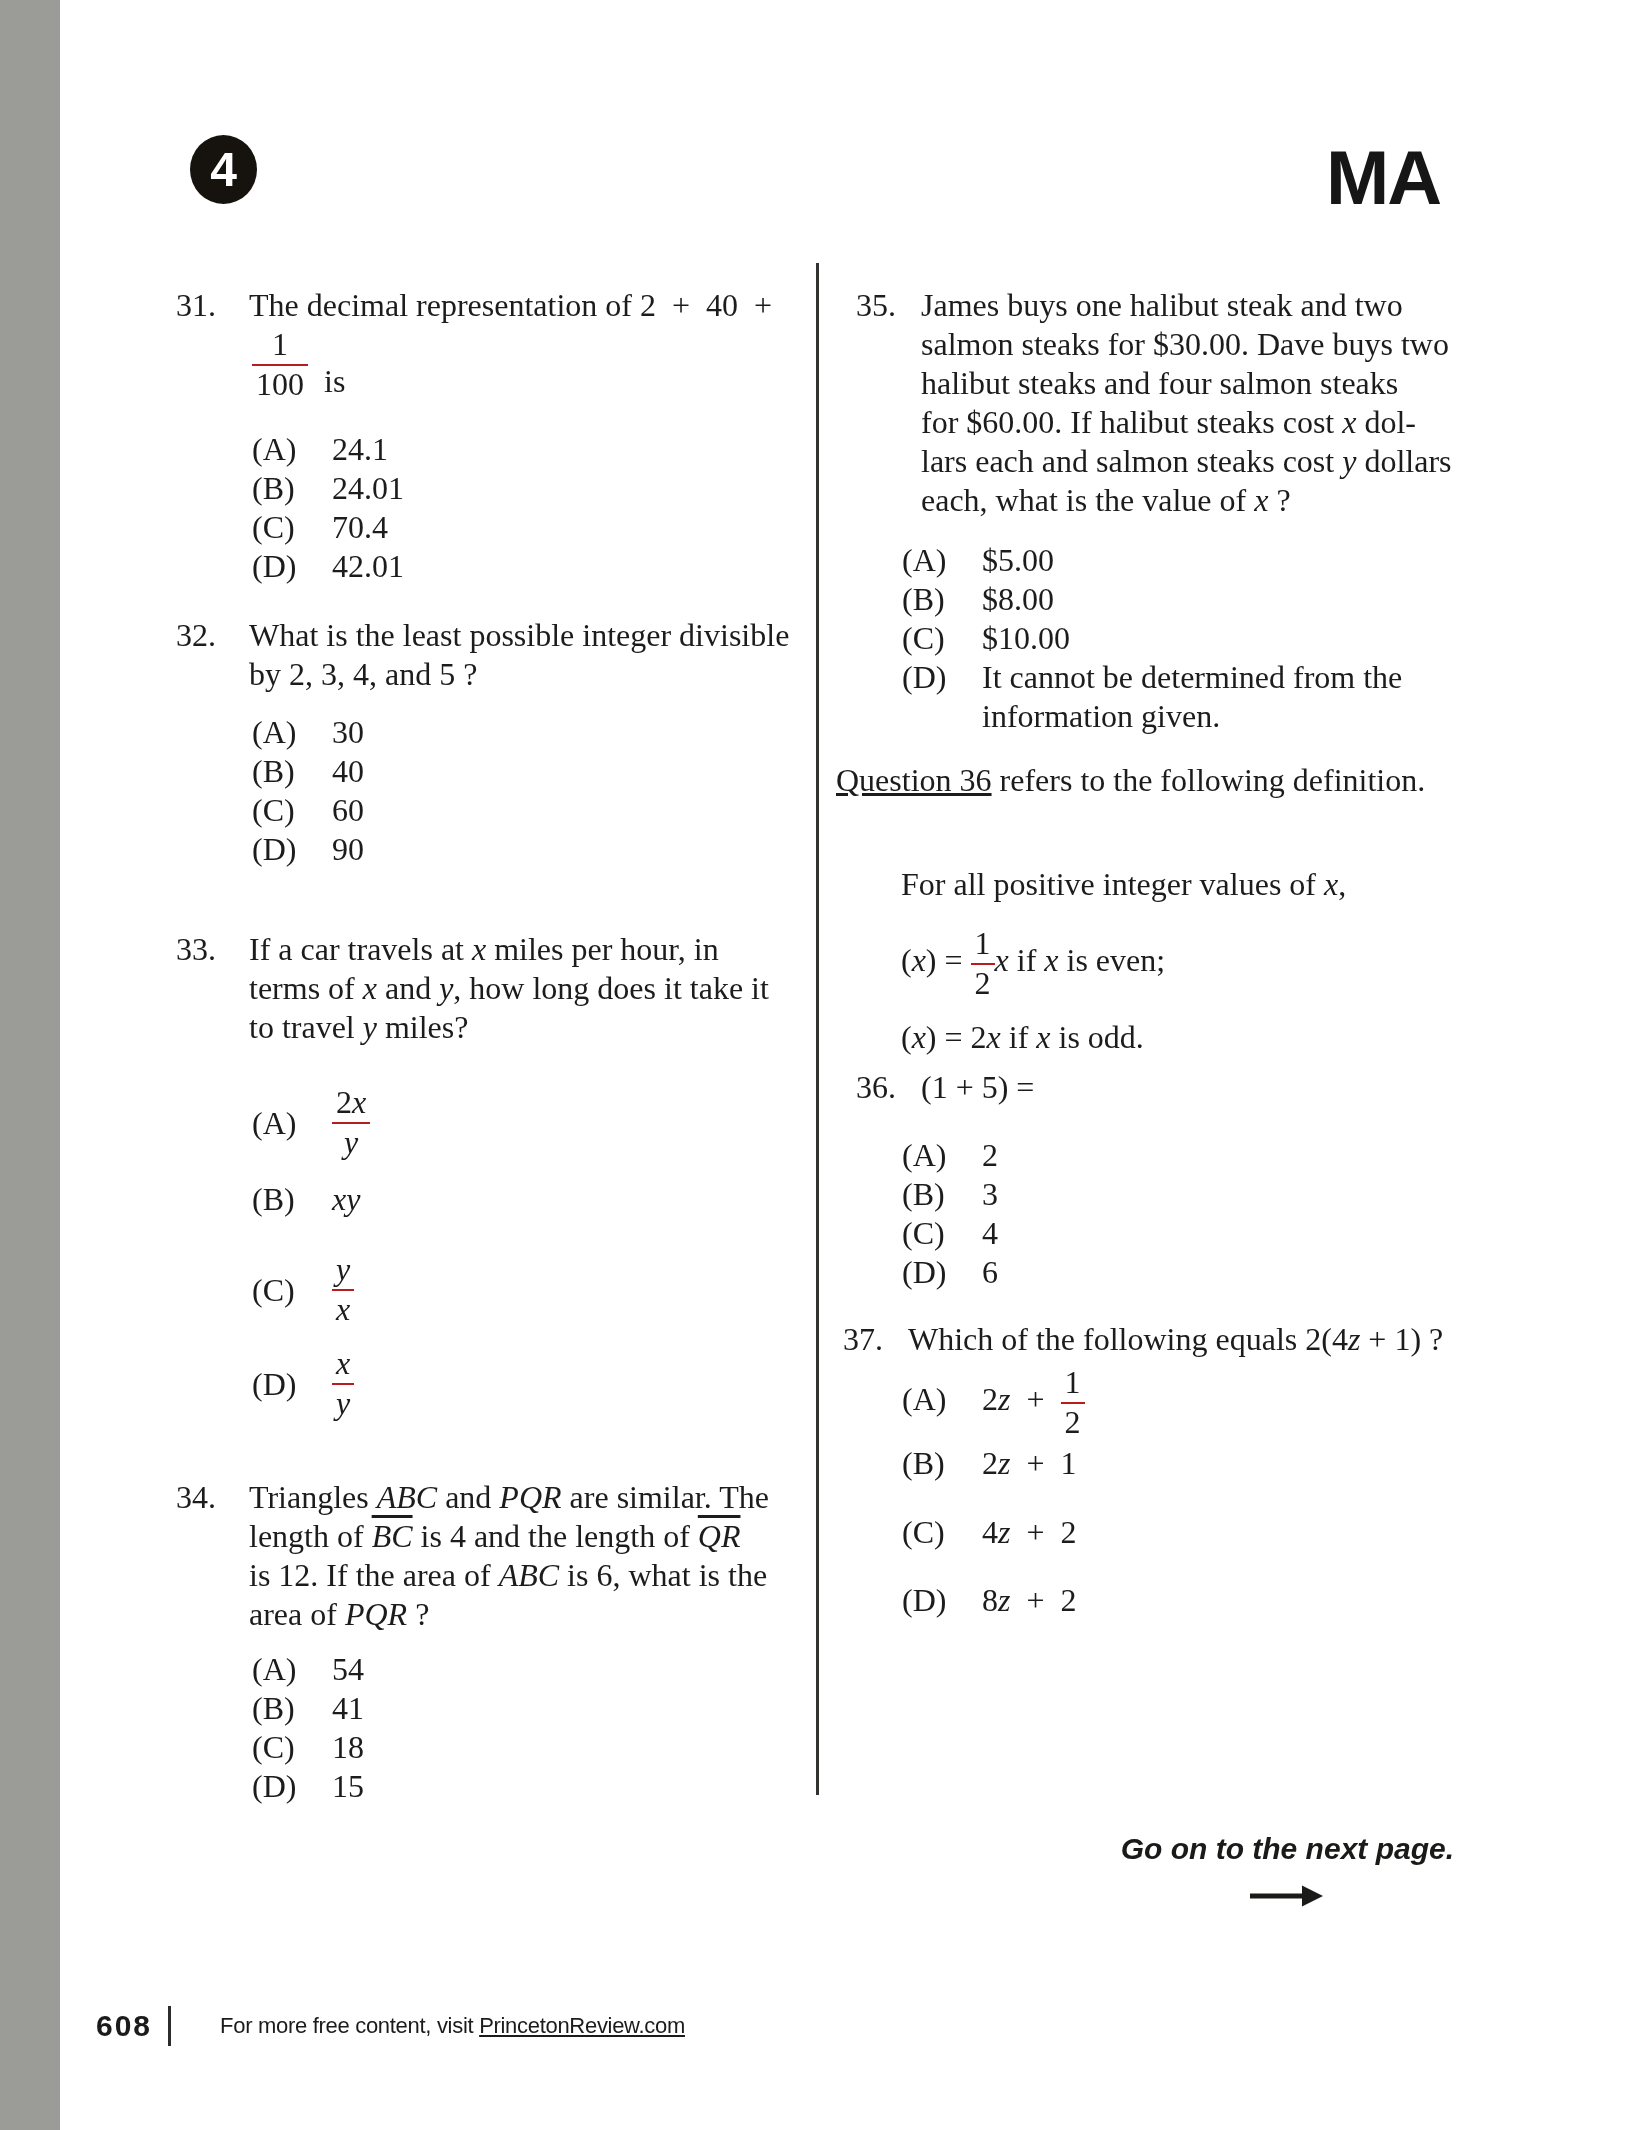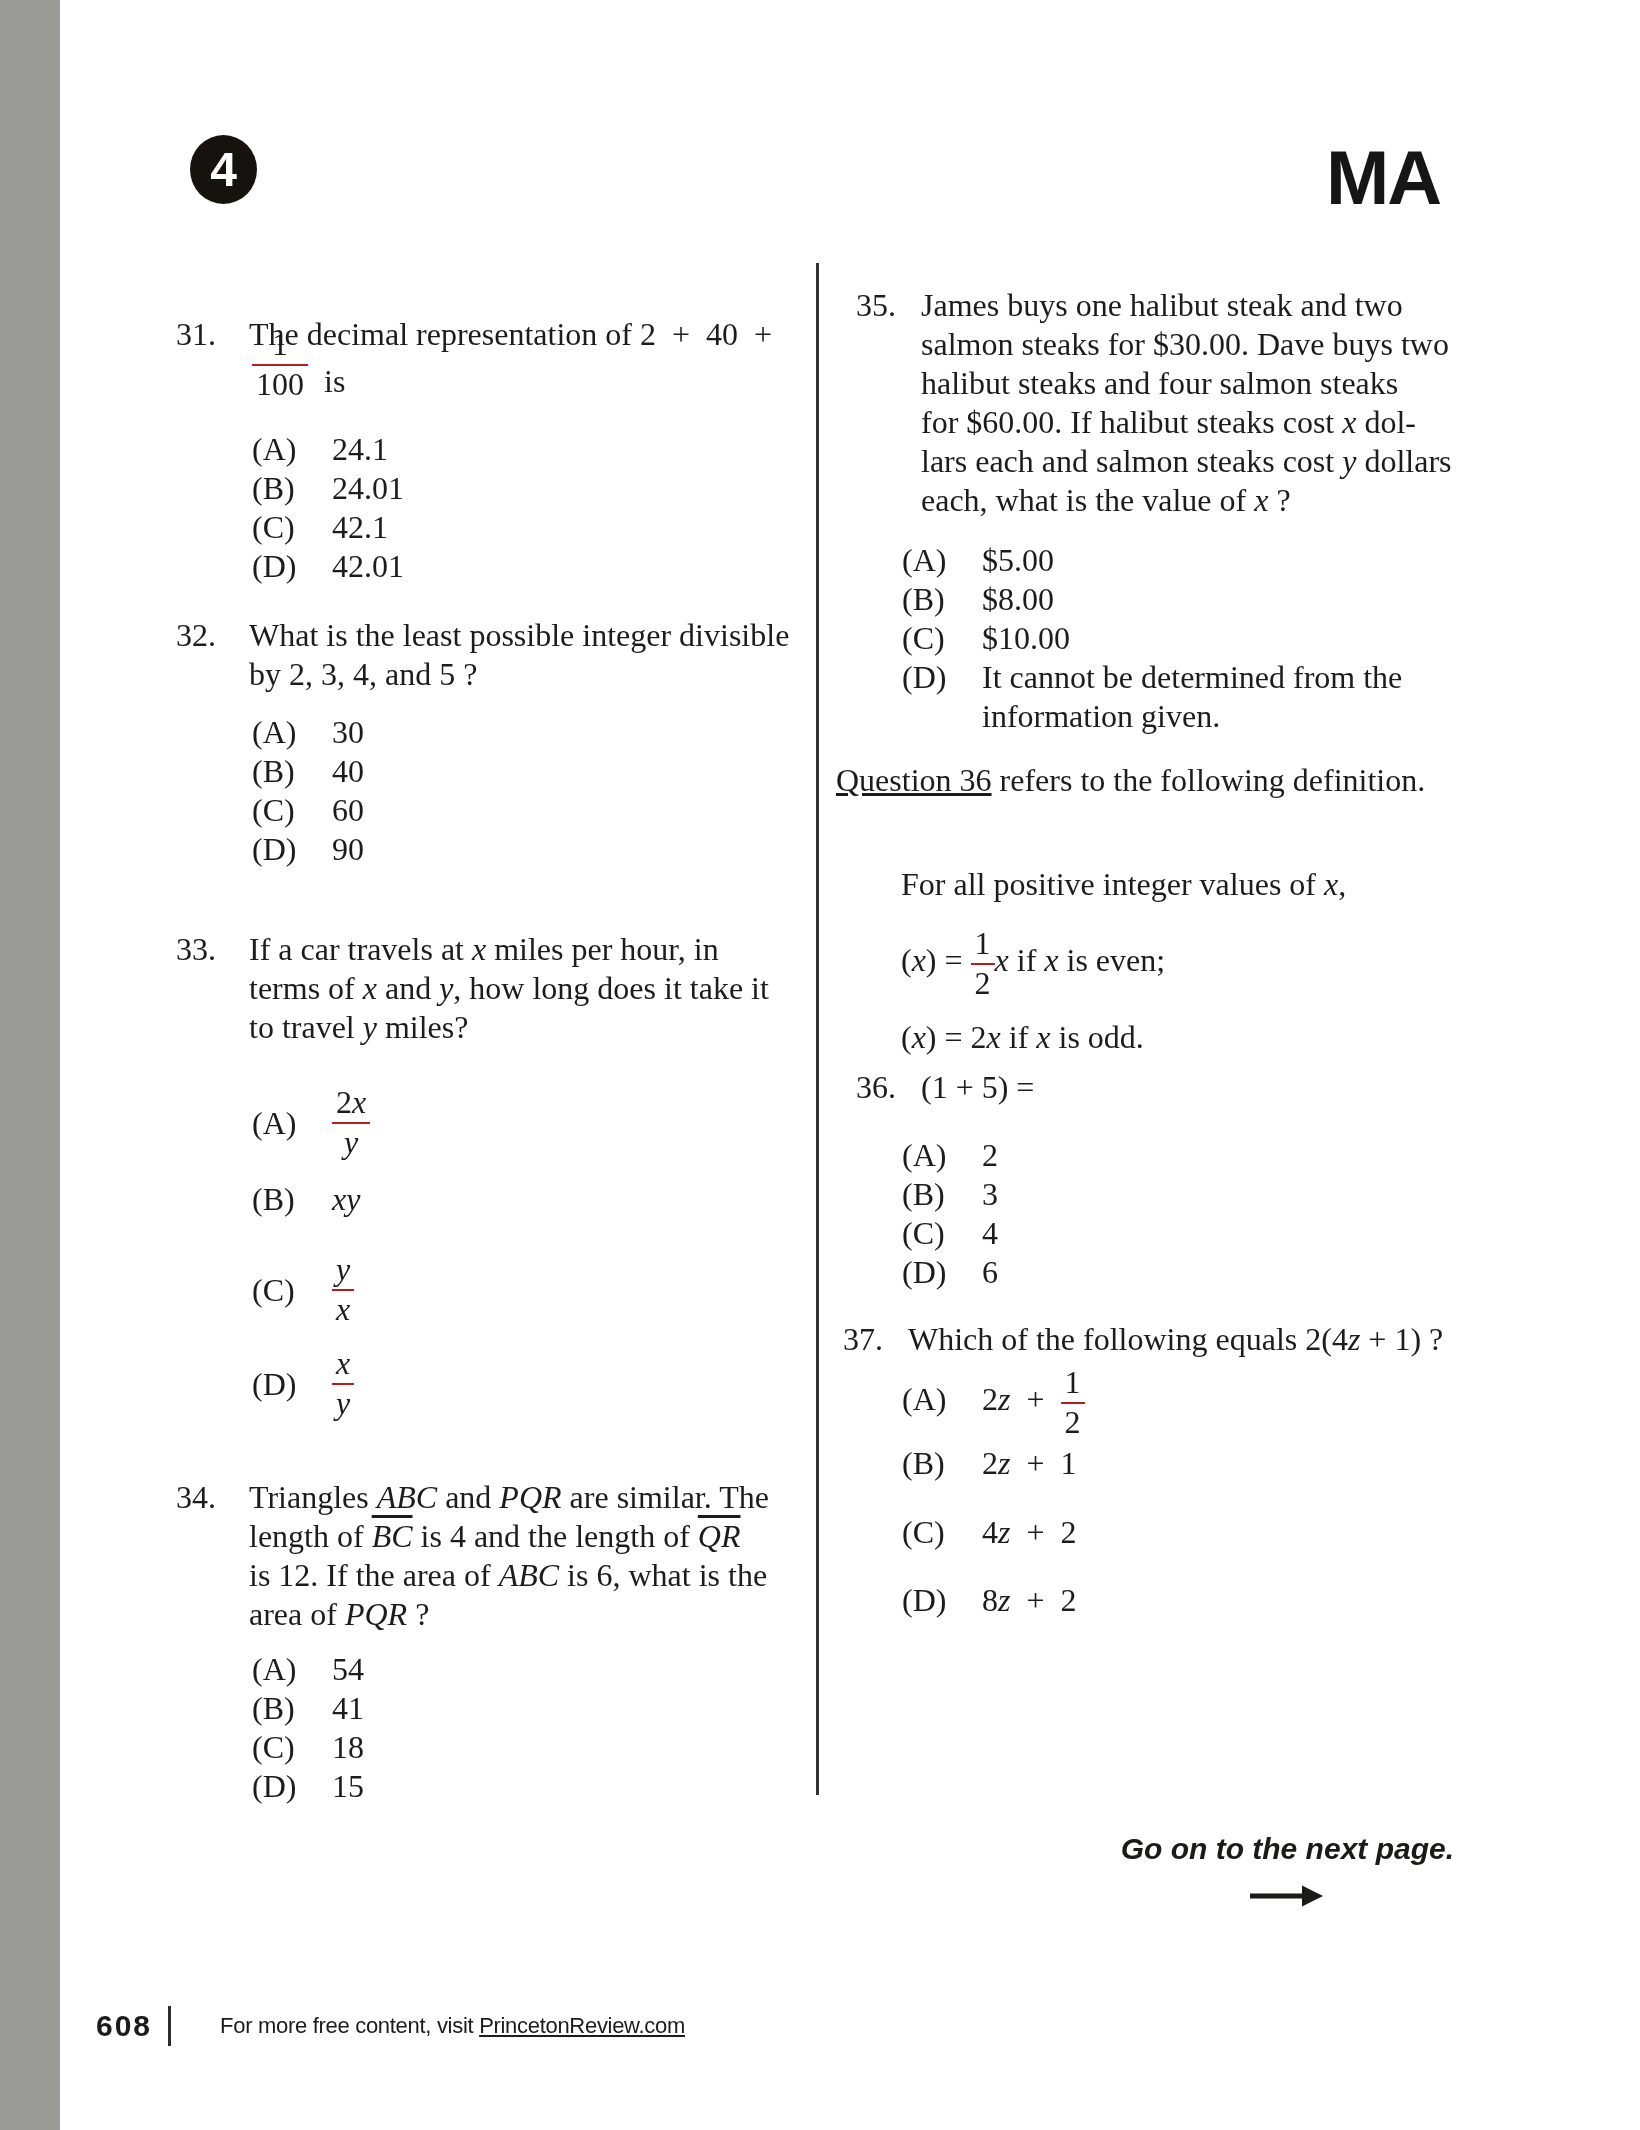--- a/index.html
+++ b/index.html
@@ -62,21 +62,21 @@
 <div class="page">
   <div class="gutter"></div>
 
   <div class="badge">
     <span>4</span>
   </div>
   <div class="masthead">MA</div>
 
   <div class="coldiv"></div>
 
-  <div class="blk q" style="left:176px;top:286px;margin-top:29px;">
+  <div class="blk q" style="left:176px;top:286px;">
     <span class="qnum w73">31.</span>
     <div class="qtext">The decimal representation of 2&nbsp; +&nbsp; 40&nbsp; +</div>
   </div>
   <div class="blk fracrow" style="left:252px;top:328px;">
     <span class="frac" style="vertical-align:baseline;">
       <span class="fnum">1</span>
       <span class="fden">100</span>
     </span>
     <span class="suffix">is</span>
   </div>
@@ -84,21 +84,21 @@
     <div class="opt">
       <span class="olab">(A)</span>
       <span class="oval">24.1</span>
     </div>
     <div class="opt">
       <span class="olab">(B)</span>
       <span class="oval">24.01</span>
     </div>
     <div class="opt">
       <span class="olab">(C)</span>
-      <span class="oval">42.1</span>
+      <span class="oval">70.4</span>
     </div>
     <div class="opt">
       <span class="olab">(D)</span>
       <span class="oval">42.01</span>
     </div>
   </div>
 
   <div class="blk q" style="left:176px;top:616px;">
     <span class="qnum w73">32.</span>
     <div class="qtext">What is the least possible integer divisible<br>by 2, 3, 4, and 5 ?</div>

